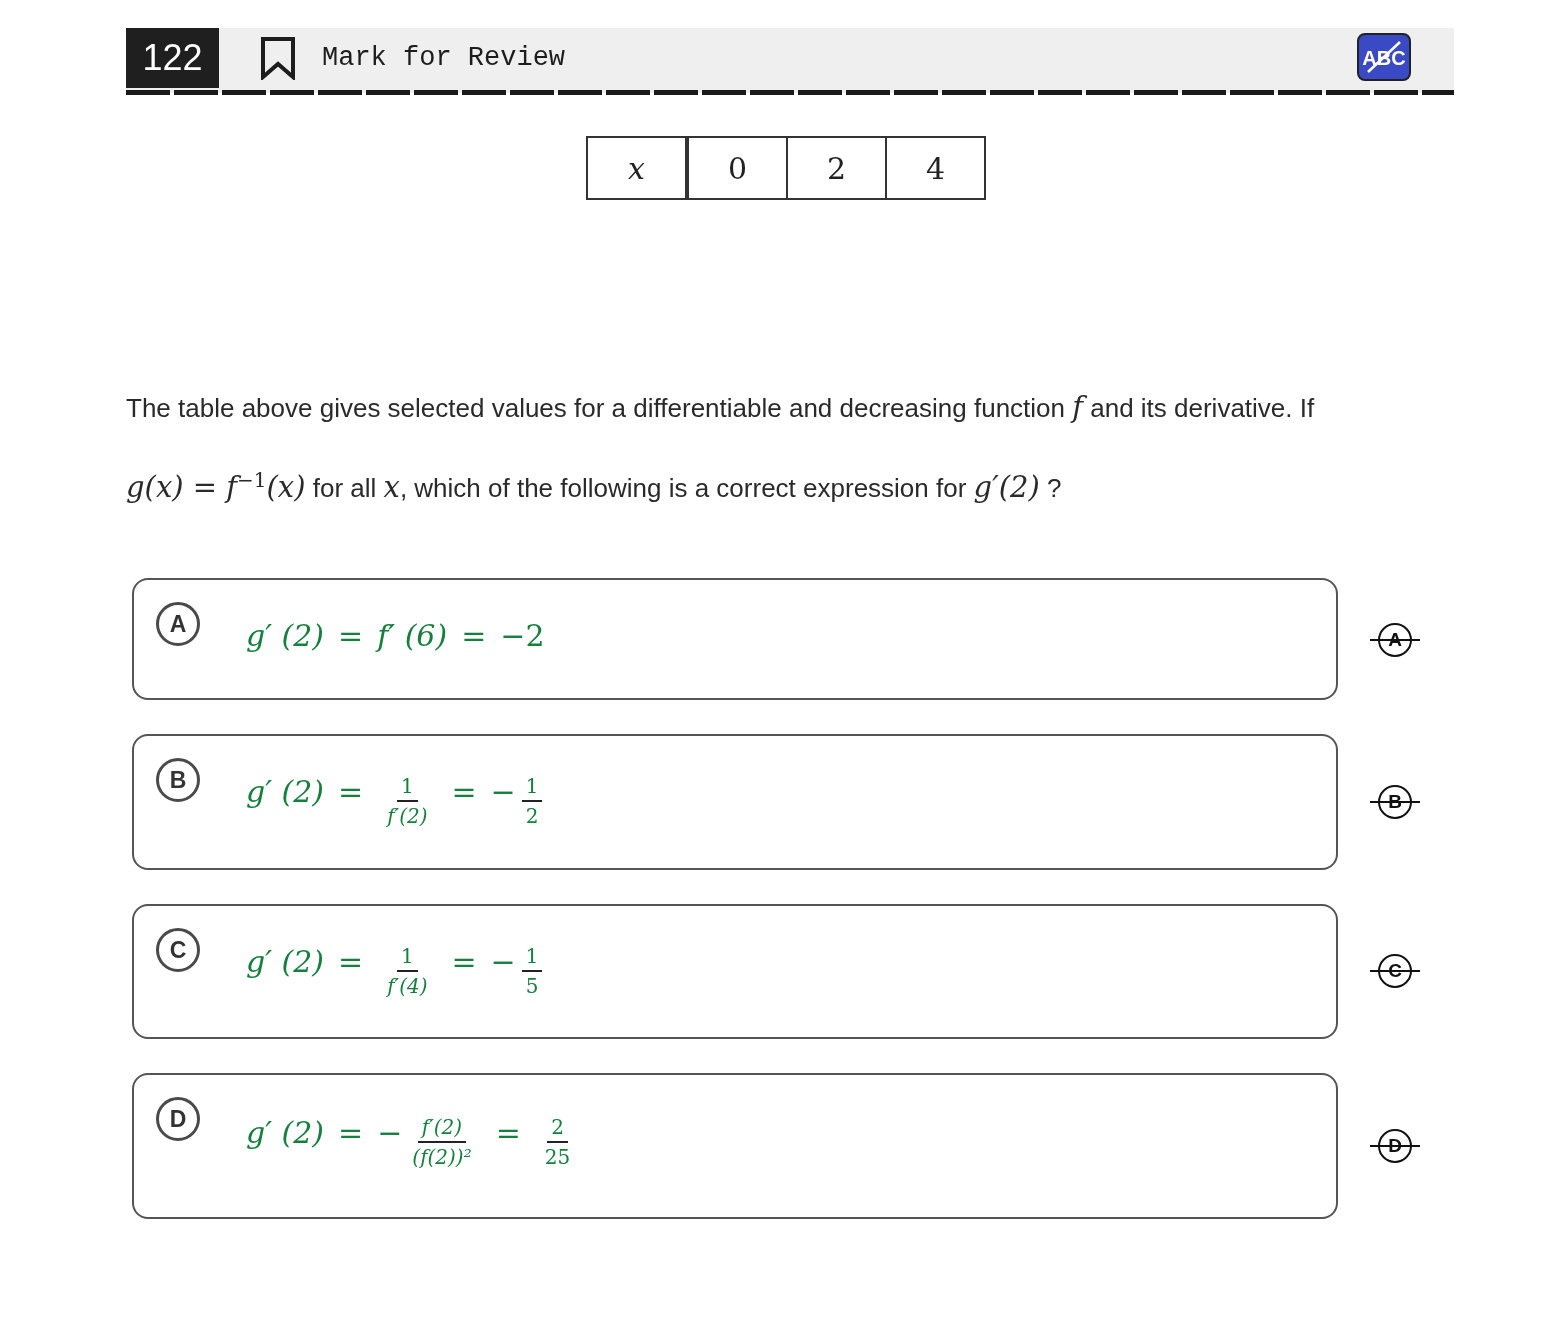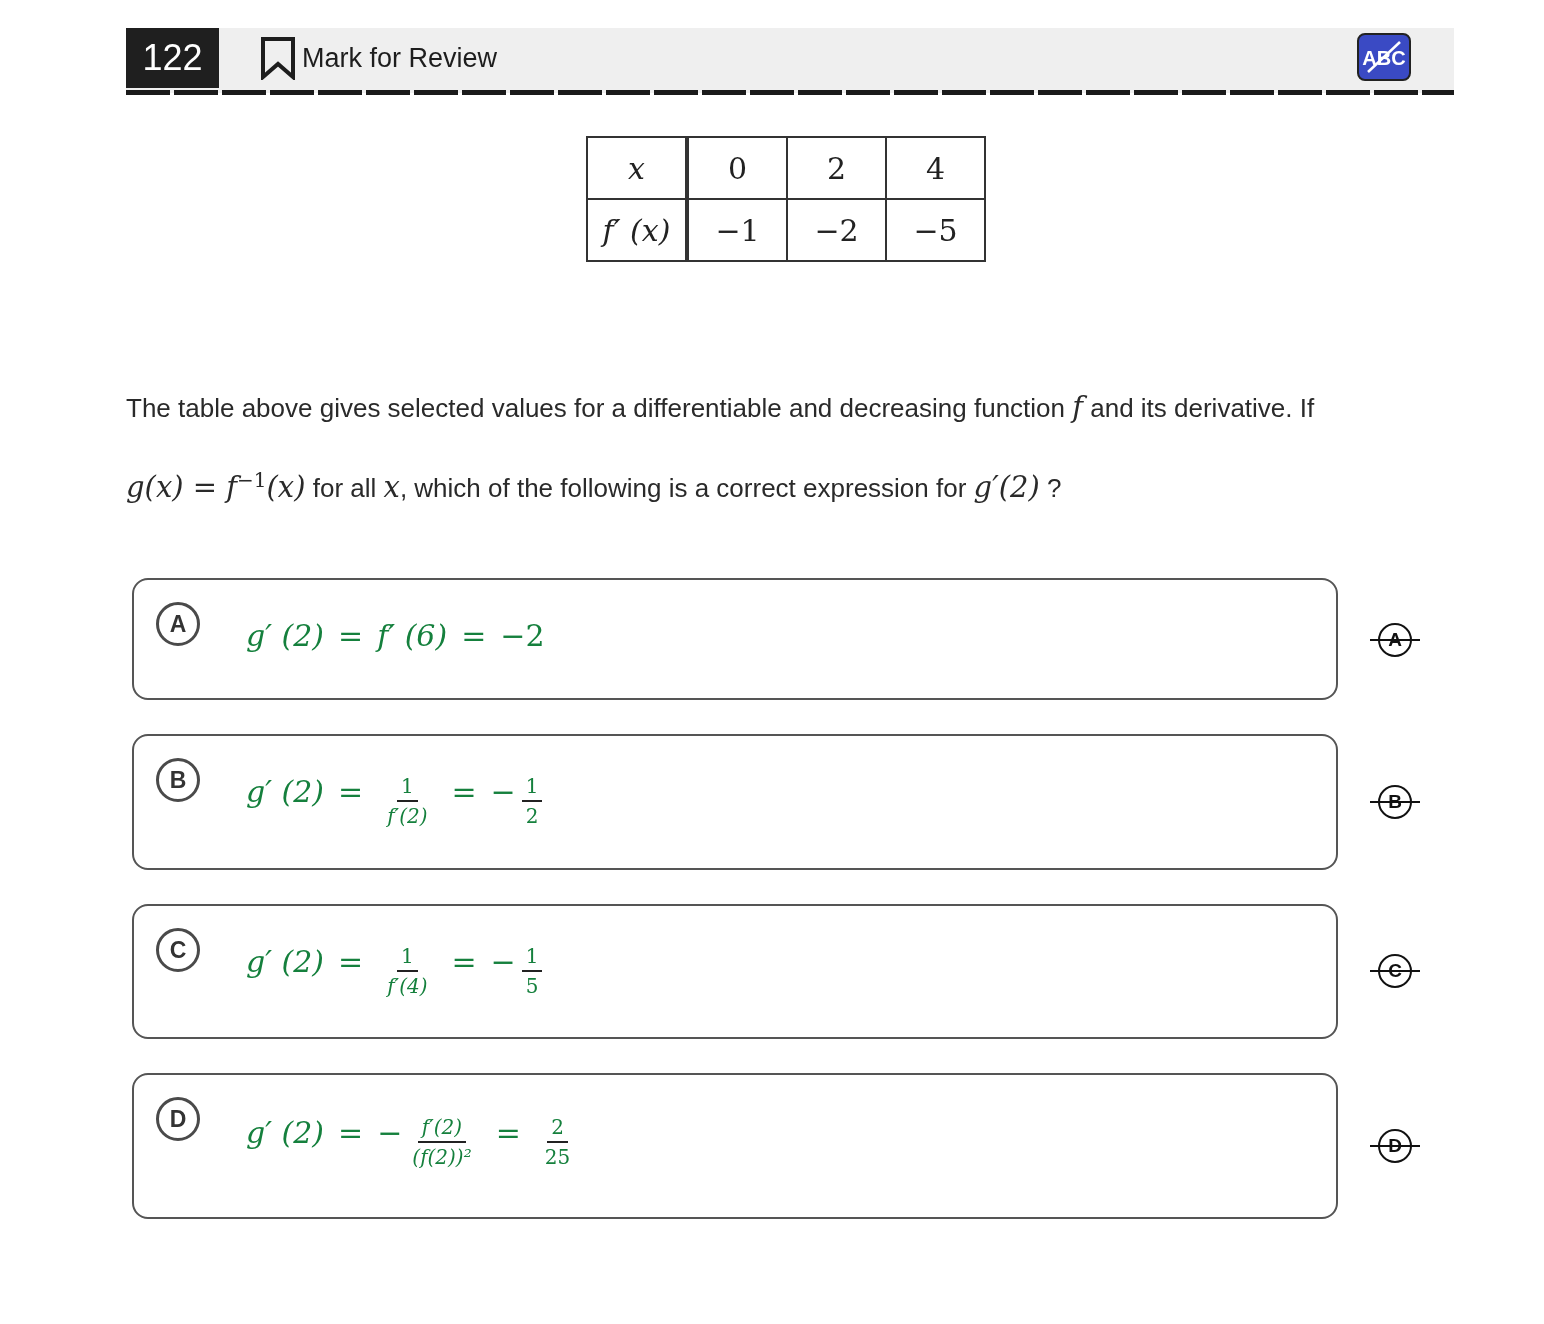--- a/index.html
+++ b/index.html
@@ -2,21 +2,21 @@
 <html><head>
   <meta charset="utf-8">
   <style>
     html, body { margin: 0; padding: 0; background: #ffffff; }
     body { width: 1544px; height: 1324px; position: relative; font-family: "Liberation Sans", sans-serif; color: #222; overflow: hidden; }
 
     .header { position: absolute; left: 126px; top: 28px; width: 1328px; height: 65px; background: #efefef; }
     .qnum { position: absolute; left: 0; top: 0; width: 93px; height: 60px; background: #1f1f1f; color: #fff; font-size: 36px; line-height: 60px; text-align: center; font-family: "Liberation Sans", sans-serif; }
     .mark { position: absolute; left: 134px; top: 8px; height: 44px; display: flex; align-items: center; cursor: pointer; }
     .mark svg { width: 36px; height: 44px; }
-    .mark-label { margin-left: 6px; font-size: 27px; color: #1d1d1d; }
+    .mark-label { margin-left: 26px; font-size: 27px; color: #1d1d1d; font-family: Liberation Mono, monospace; }
     .abc-btn { position: absolute; left: 1231px; top: 5px; width: 54px; height: 48px; background: #3a4ac4; border: 2px solid #222; border-radius: 8px; box-sizing: border-box; display: flex; align-items: center; justify-content: center; cursor: pointer; }
     .abc-btn svg { width: 44px; height: 36px; }
 
     .dashes { position: absolute; left: 126px; top: 90px; width: 1328px; height: 5px;
       background: repeating-linear-gradient(to right, #1a1a1a 0, #1a1a1a 44px, transparent 44px, transparent 48px); }
 
     .tbl { position: absolute; left: 586px; top: 136px; border-collapse: collapse; font-family: "DejaVu Serif", serif; font-size: 30px; color: #222; }
     .tbl td { border: 2px solid #333; width: 97px; height: 60px; text-align: center; padding: 0; }
     .tbl td.hdr { border-right: 4px solid #333; font-style: italic; }
 
@@ -59,26 +59,20 @@
 </div>
 <div class="dashes"></div>
 
 <table class="tbl">
   <tbody>
       <tr>
     <td class="hdr">x</td>
     <td>0</td>
     <td>2</td>
     <td>4</td>
-  </tr>
-  <tr>
-    <td class="hdr">f′ (x)</td>
-    <td>−1</td>
-    <td>−2</td>
-    <td>−5</td>
   </tr>
 </tbody>
   </table>
 
 <div class="stem line1">
   <span>The table above gives selected values for a differentiable and decreasing function </span><span class="m">f</span><span> and its derivative. If</span>
 </div>
 <div class="stem line2">
   <span class="m">g(x) = f</span><sup>−1</sup><span class="m">(x)</span><span> for all </span><span class="m">x</span><span>, which of the following is a correct expression for </span><span class="m">g′(2)</span><span> ?</span>
 </div>

